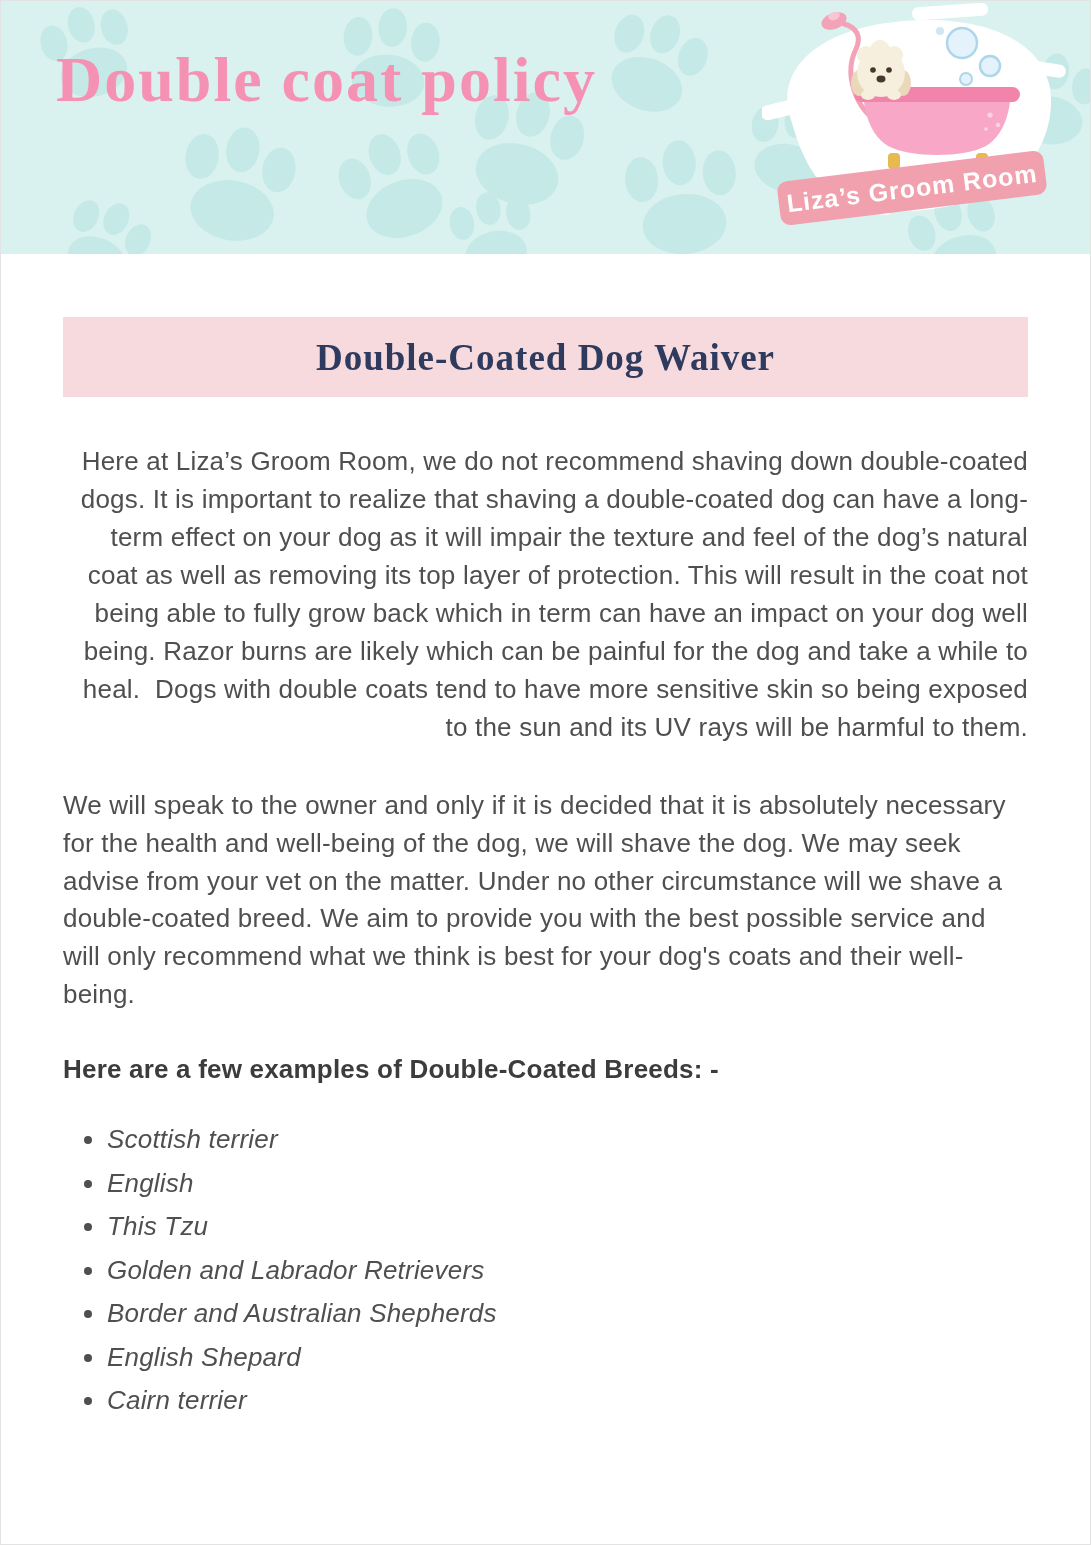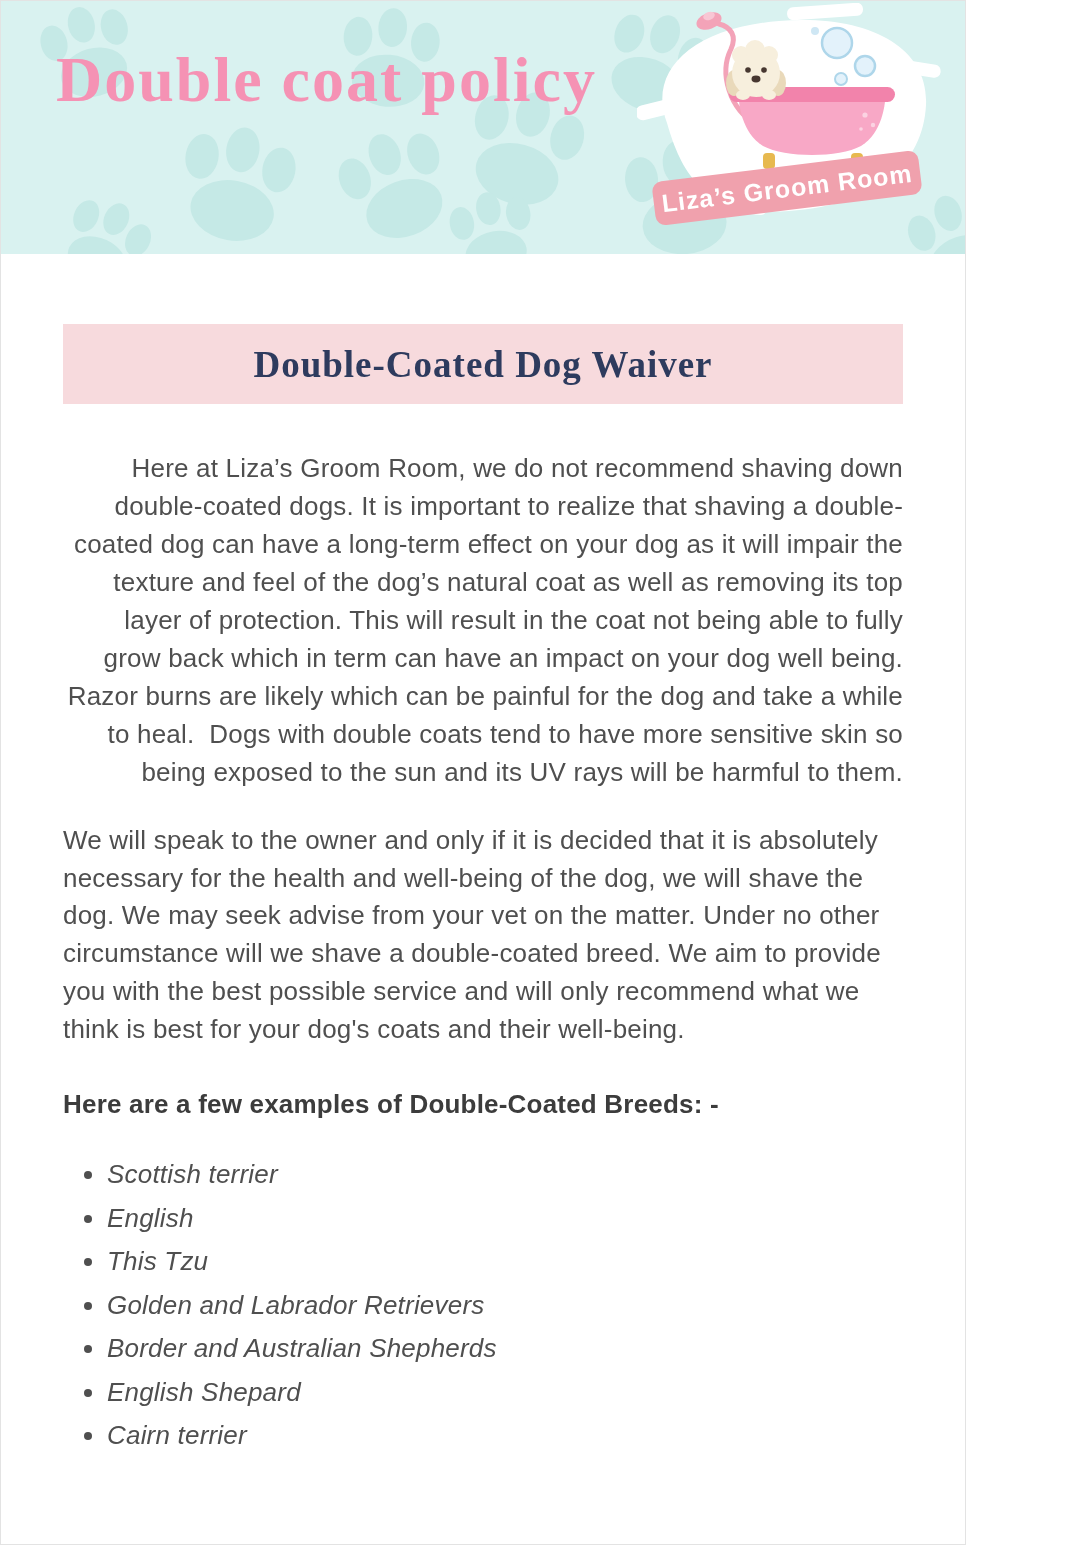--- a/index.html
+++ b/index.html
@@ -9,21 +9,21 @@
     --waiver-banner-bg:#f7dadd;
     --waiver-title-navy:#2e3b5e;
     --body-text:#4f4f4f;
     --examples-heading:#3c3c3c;
     --logo-banner-pink:#f0a1ad;
   }
   *{margin:0;padding:0;box-sizing:border-box;}
   html,body{background:#fff;}
   .page{
     position:relative;
-    width:966px;height:1545px;
+    width:1091px;height:1545px;
     background:#ffffff;
     border:1px solid #e3e3e3;
     overflow:hidden;
     font-family:"Liberation Sans", sans-serif;
   }
   
   .header{
     position:relative;
     width:100%;height:253px;
     background:var(--header-bg);
@@ -47,34 +47,34 @@
     position:absolute;right:26px;top:163px;
     width:268px;height:44px;
     background:var(--logo-banner-pink);
     border-radius:10px;
     transform:rotate(-7deg);
     display:flex;align-items:center;justify-content:center;
     color:#ffffff;font-weight:700;font-size:25px;
     letter-spacing:1px;white-space:nowrap;
   }
   
-  .content{padding:16px 62px;}
+  .content{padding:9px 62px;}
   .waiver-banner{
     margin-top:54px;height:80px;
     background:var(--waiver-banner-bg);
     display:flex;align-items:center;justify-content:center;
   }
   .waiver-title{
     font-family:cursive;
     font-size:37px;font-weight:700;
     color:var(--waiver-title-navy);
     letter-spacing:1px;
   }
   .para{
-    margin-top:30px;
+    margin-top:40px;
     font-size:26px;line-height:1.46;
     color:var(--body-text);
     letter-spacing:0.2px;
     white-space:pre-wrap;
   }
   .para.first{margin-top:46px;text-align:right;}
   .examples-heading{
     margin-top:40px;
     font-size:26px;font-weight:700;
     color:var(--examples-heading);

